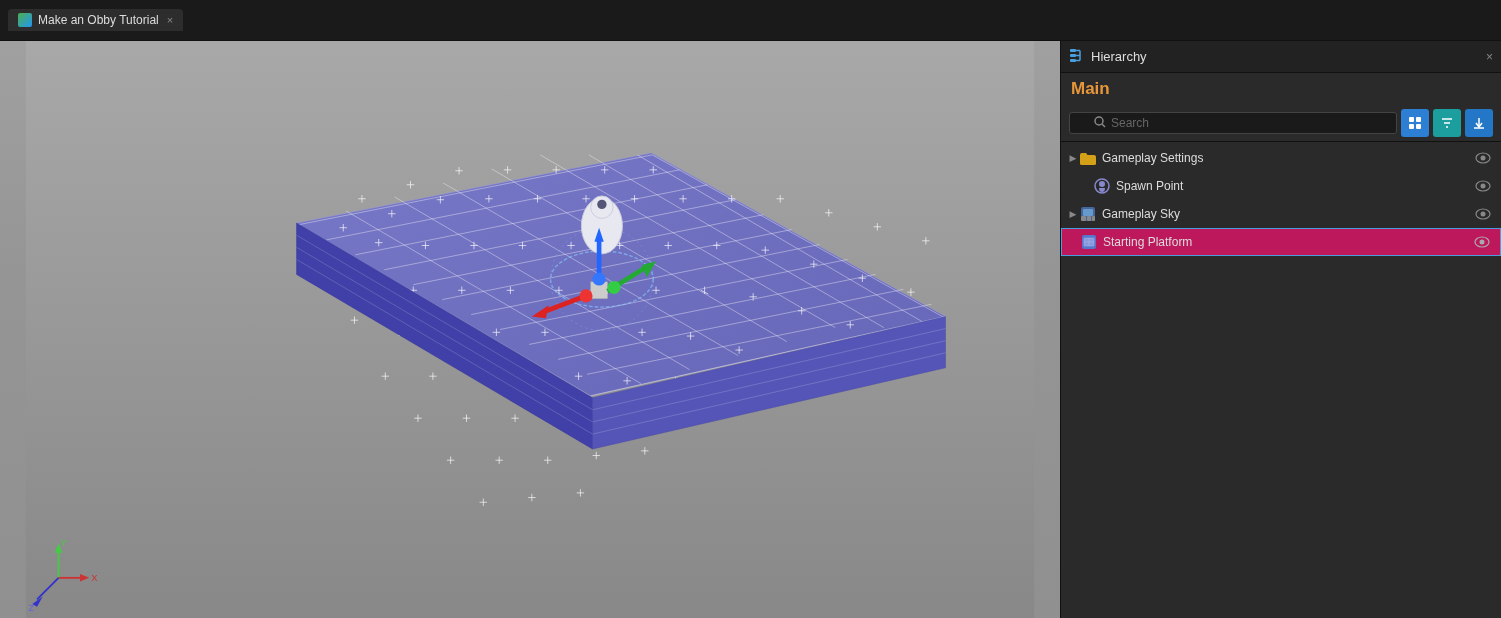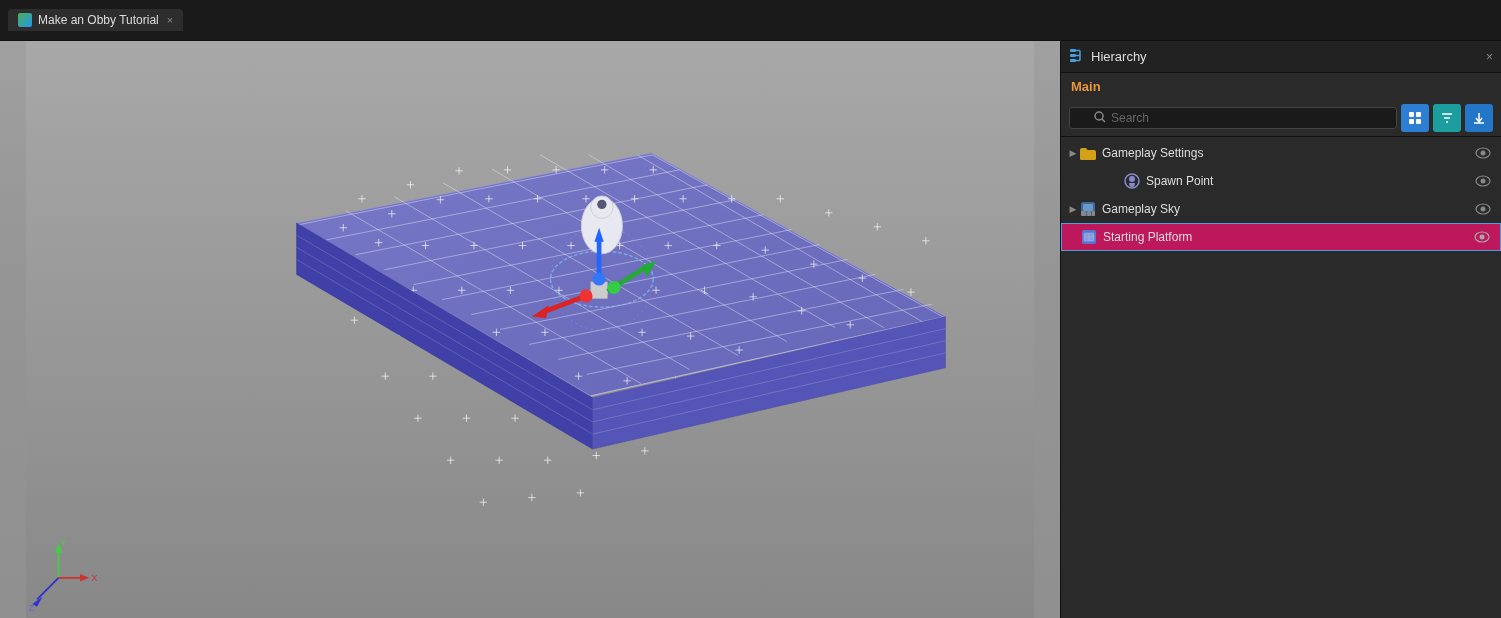--- a/index.html
+++ b/index.html
@@ -128,21 +128,21 @@
     .panel-body {
       display: flex;
       flex-direction: column;
       flex: 1;
       overflow: hidden;
     }
 
     
     .section-label {
       padding: 6px 10px;
-      font-size: 13px;
+      font-size: 17px;
       font-weight: 600;
       color: #e8963a;
     }
 
     
     .search-row {
       display: flex;
       align-items: center;
       padding: 4px 8px;
       gap: 4px;
@@ -248,21 +248,21 @@
       height: 20px;
       display: flex;
       align-items: center;
       justify-content: center;
       color: #888;
       font-size: 13px;
       cursor: pointer;
       flex-shrink: 0;
     }
 
-    .indent-1 { padding-left: 20px; margin-left: 30px; }
+    .indent-1 { padding-left: 20px; }
   </style>
 </head>
 <body>
 
 <div class="tab-bar">
   <div class="tab">
     <span class="tab-icon"></span>
     <span>Make an Obby Tutorial</span>
     <span class="tab-close">×</span>
   </div>

